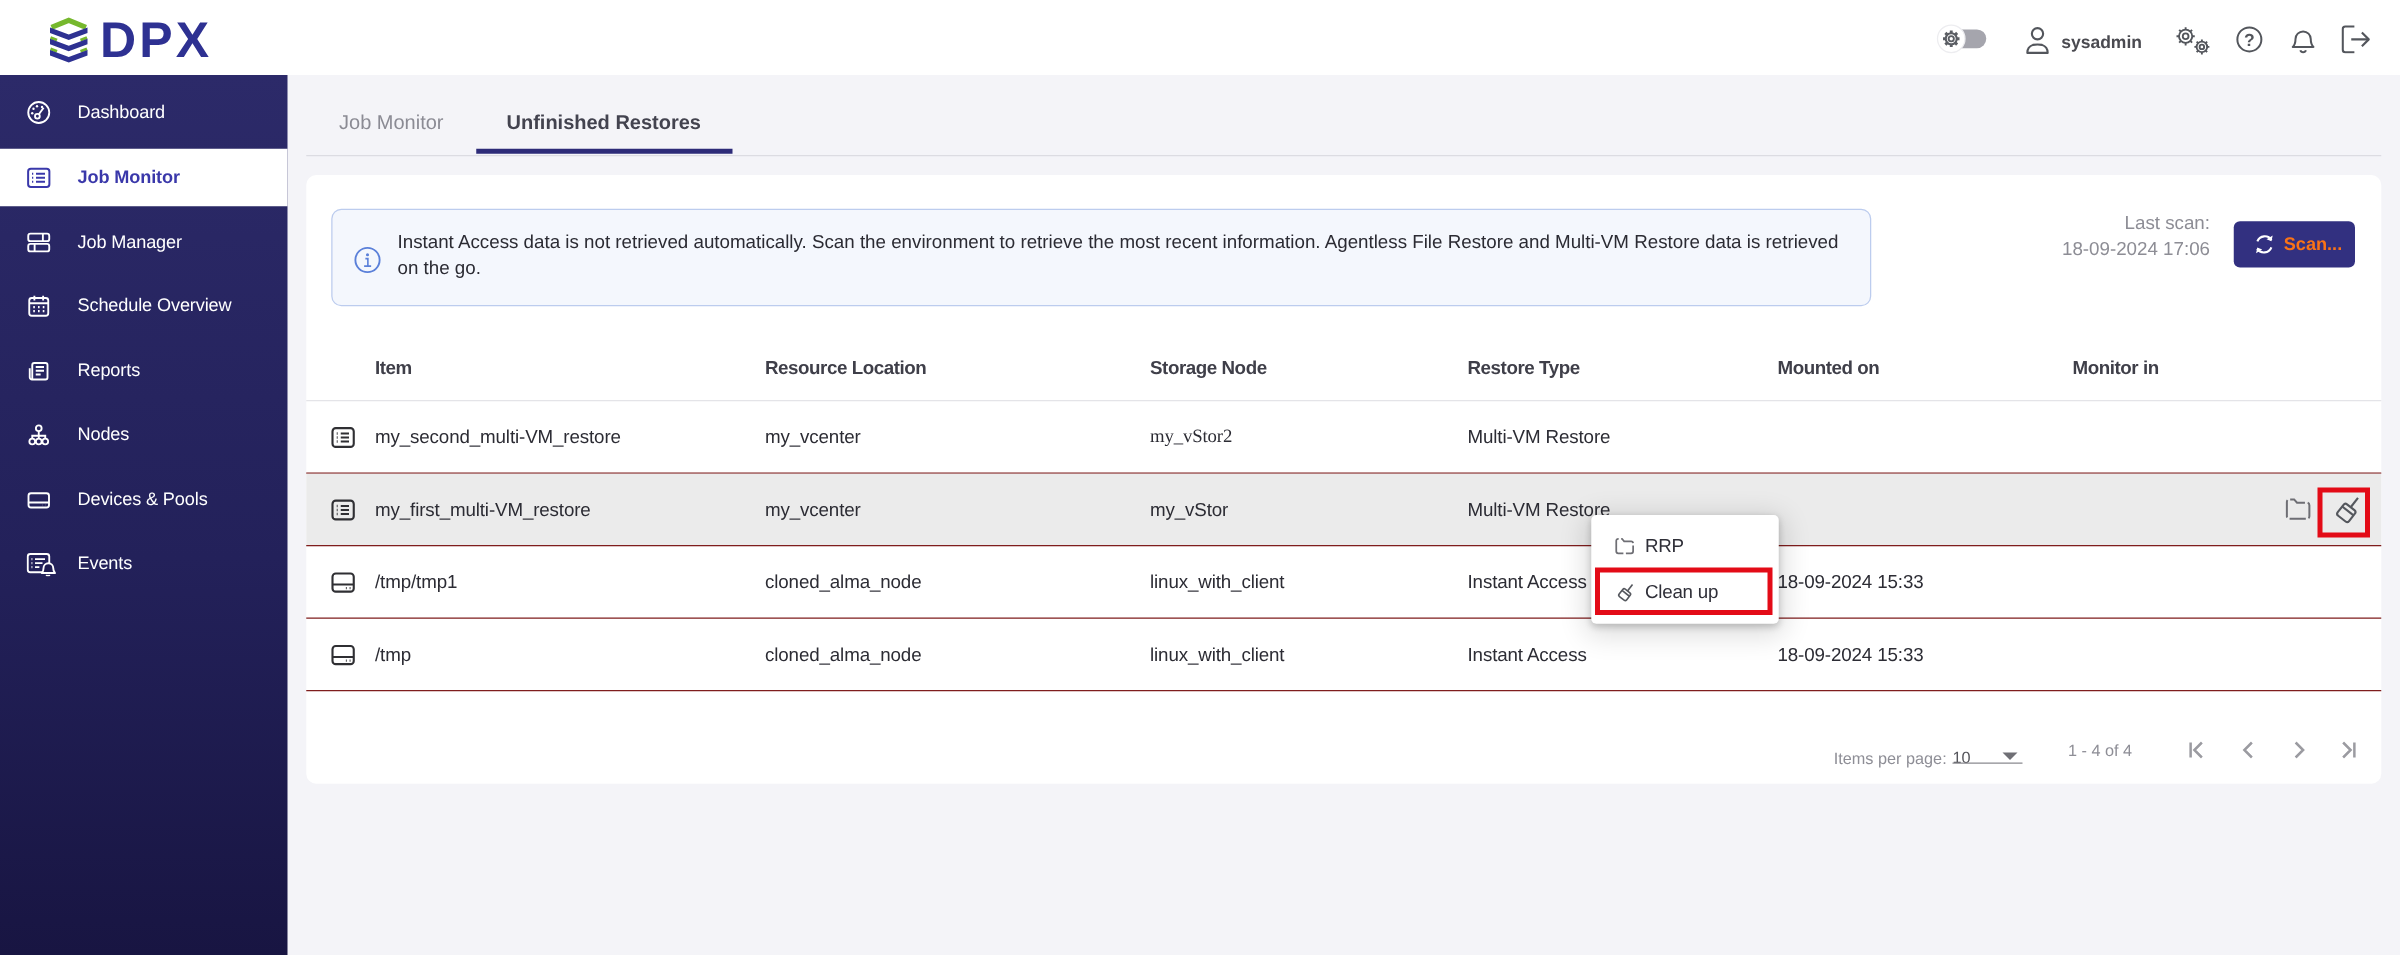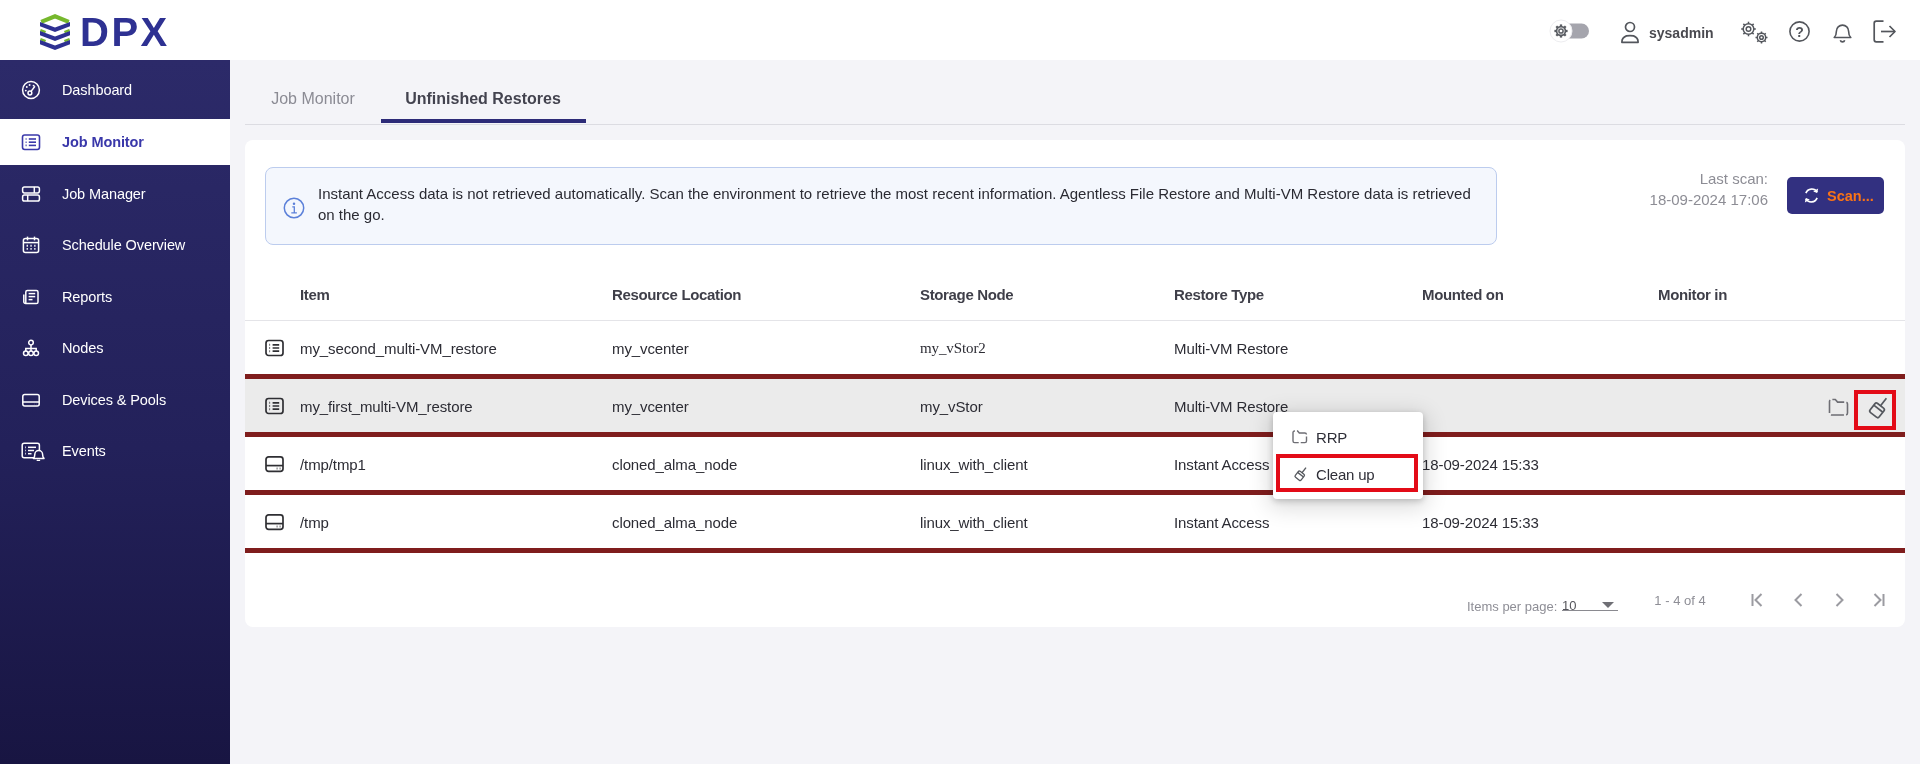--- a/index.html
+++ b/index.html
@@ -22,21 +22,21 @@
 #tabul { position:absolute; left:151px; top:59px; width:205px; height:4px; background:#2d2b78; }
 #card { position:absolute; left:15px; top:80px; width:1660px; height:487px; background:#fff; border-radius:8px; }
 
 #infobox { position:absolute; left:20px; top:27px; width:1232px; height:78px; background:#f4f7fd; border:1px solid #bcccee; border-radius:8px; }
 #infotext { position:absolute; left:52px; top:16px; width:1185px; font-size:15px; line-height:20.5px; color:#2b2b33; white-space:nowrap; }
 #lastscan { position:absolute; left:1200px; top:29px; width:323px; text-align:right; font-size:15px; line-height:20.5px; color:#8d8d95; }
 #scanbtn { position:absolute; left:1542px; top:27px; width:97px; height:37px; background:#323080; border-radius:5px; color:#f97316;margin-top:10px; }
 #scanbtn span { position:absolute; left:40px; top:50%; transform:translateY(-50%); font-weight:bold; font-size:14.5px; }
 
 .hcell { position:absolute; top:146px; font-size:15px; font-weight:600; letter-spacing:-0.35px; color:#3f3f49; white-space:nowrap; }
-.row { position:absolute; left:0; width:1660px; height:58px; border-bottom:5px solid #7f1d1d; }
+.row { position:absolute; left:0; width:1660px; height:58px; border-bottom:1px solid #7f1d1d; }
 .row .cell { position:absolute; top:50%; transform:translateY(-50%); font-size:15px; color:#2c2c34; letter-spacing:-0.1px; white-space:nowrap; }
 .row .icn { position:absolute; left:19px; top:50%; transform:translateY(-50%); width:21px; height:21px; }
 #hline { position:absolute; left:0; top:180px; width:1660px; height:1px; background:#e4e4e8; }
 
 #pag { position:absolute; left:0; top:413px; width:1660px; height:74px; font-size:13px; color:#8e8e96; }
 
 #menu { position:absolute; left:1273px; top:412px; width:150px; height:87px; background:#fff; border-radius:4px; box-shadow:0 5px 22px 4px rgba(0,0,0,0.14), 0 2px 6px rgba(0,0,0,0.2); z-index:20; }
 .mi { position:absolute; left:0; width:150px; height:37px; }
 .mi .mt { position:absolute; left:43px; top:50%; transform:translateY(-50%); font-size:15px; letter-spacing:-0.2px; color:#2f2f38; }
 .mi .mic { position:absolute; left:19px; top:50%; transform:translateY(-50%); width:16px; height:16px; }

